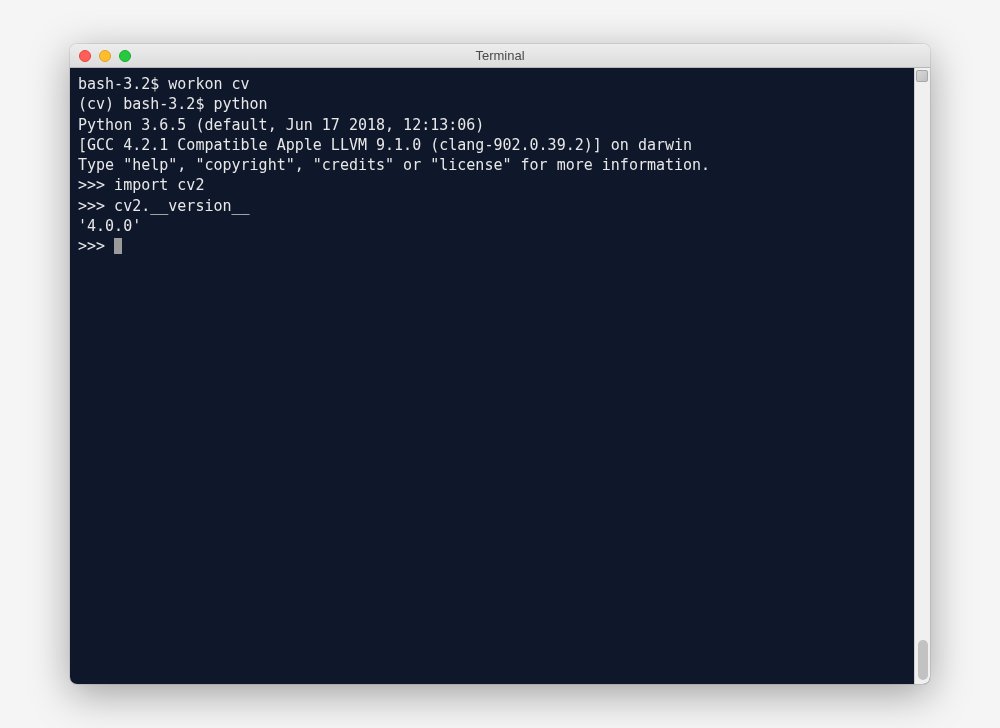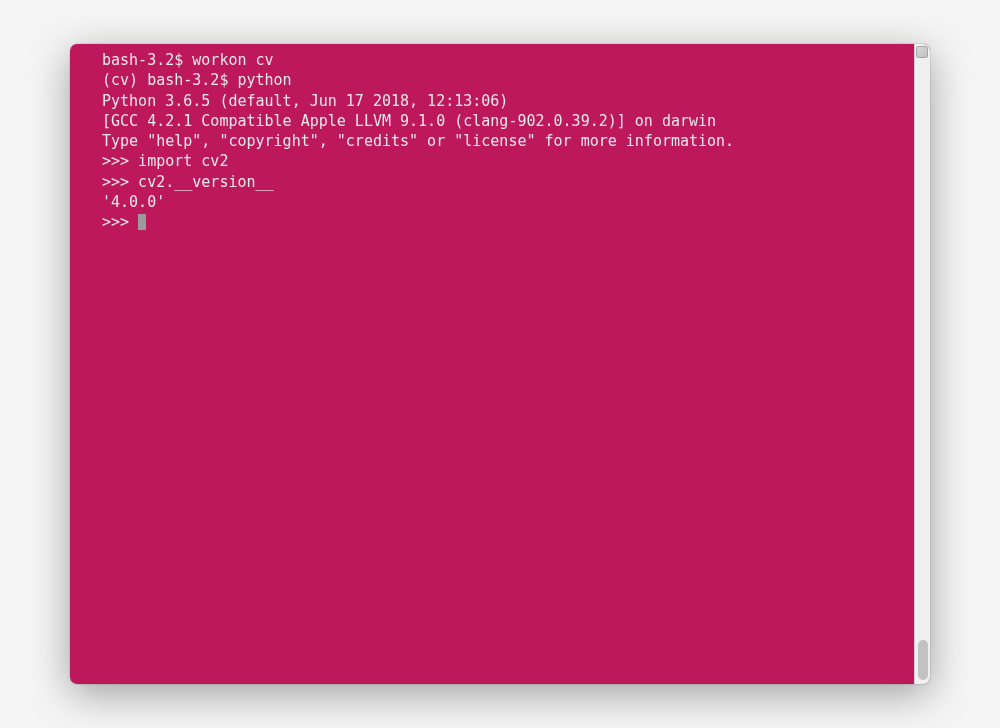--- a/index.html
+++ b/index.html
@@ -59,24 +59,23 @@
       position: absolute;
       left: 0; right: 0;
       text-align: center;
       font-size: 13px;
       color: #4a4a4a;
       pointer-events: none;
     }
     
     .terminal-body {
       flex: 1;
-      background: #be185d;
+      background: #0f172a;
       display: flex;
       position: relative;
-      padding-left: 24px;
     }
     
     .terminal-content {
       flex: 1;
       padding: 6px 8px;
       font-family: "Menlo", "Monaco", "Consolas", monospace;
       font-size: 15px;
       line-height: 1.35;
       color: #e8e8e8;
       white-space: pre;
@@ -121,20 +120,28 @@
       height: 40px;
       background: #c2c2c2;
       border-radius: 5px;
     }
   </style>
 </head>
 <body>
 
 <div class="window">
 
+  <div class="titlebar">
+    <div class="traffic-lights">
+      <div class="traffic-light tl-close"></div>
+      <div class="traffic-light tl-min"></div>
+      <div class="traffic-light tl-max"></div>
+    </div>
+    <div class="title">Terminal</div>
+  </div>
 
   <div class="terminal-body">
     <div class="terminal-content"><span class="line">bash-3.2$ workon cv</span><span class="line">(cv) bash-3.2$ python</span><span class="line">Python 3.6.5 (default, Jun 17 2018, 12:13:06)</span><span class="line">[GCC 4.2.1 Compatible Apple LLVM 9.1.0 (clang-902.0.39.2)] on darwin</span><span class="line">Type "help", "copyright", "credits" or "license" for more information.</span><span class="line">&gt;&gt;&gt; import cv2</span><span class="line">&gt;&gt;&gt; cv2.__version__</span><span class="line">'4.0.0'</span><span class="line"><span>&gt;&gt;&gt; </span><span class="cursor"></span></span></div>
 
     <div class="scrollbar">
       <div class="scrollbar-corner"></div>
       <div class="scrollbar-thumb"></div>
     </div>
   </div>
 

